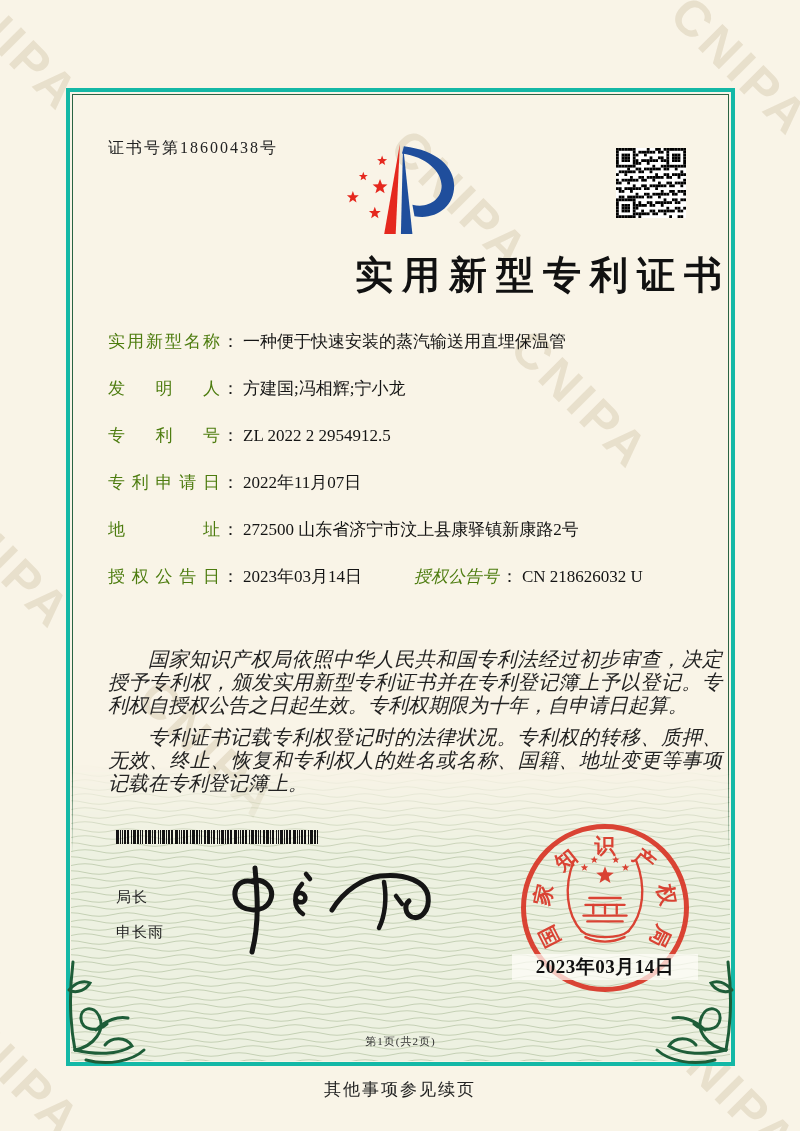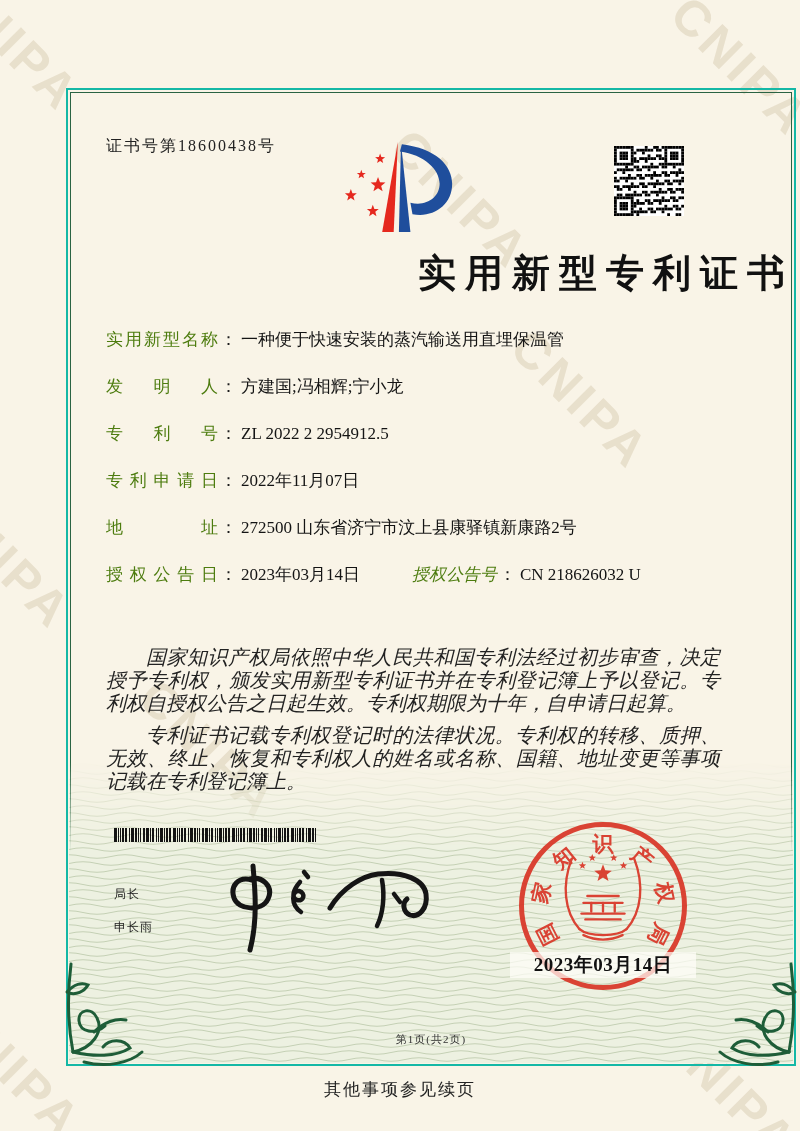--- a/index.html
+++ b/index.html
@@ -14,22 +14,22 @@
   .wm {
     position:absolute; z-index:1;
     font-family:"Liberation Sans","DejaVu Sans",sans-serif;
     font-weight:700; font-size:50px; letter-spacing:4px;
     color:rgba(186,168,128,0.26);
     transform:rotate(45deg); transform-origin:left top;
     pointer-events:none; white-space:nowrap;
   }
   
   .frame {
-    position:absolute; left:66px; top:88px; width:730px; height:978px;
-    border:2px solid #14b8a6; z-index:2;
+    position:absolute; left:66px; top:88px; width:669px; height:978px;
+    border:4px solid #14b8a6; z-index:2;
   }
   .frame::before {
     content:""; position:absolute; inset:2px;
     border:1px solid #2a6343; pointer-events:none;
   }
   
   .wavezone {
     position:absolute; left:1px; right:1px; top:672px; bottom:1px;
     -webkit-mask-image:linear-gradient(to bottom, transparent, #000 90px);
     mask-image:linear-gradient(to bottom, transparent, #000 90px);
@@ -62,21 +62,21 @@
     position:absolute; left:38px; top:556px; width:614px; z-index:3;
     font-size:20px; line-height:23px; font-style:italic; color:#222;
     text-align:justify;
   }
   .paras p { text-indent:2em; margin-bottom:9px; }
   
   .barcode { position:absolute; left:46px; top:738px; width:206px; height:14px; z-index:3; }
   .official {
     position:absolute; left:46px; top:796px; z-index:3;
     font-family:Liberation Sans, sans-serif;
-    font-size:12px; color:#222; letter-spacing:1px;
+    font-size:15px; color:#222; letter-spacing:1px;
   }
   .official div { margin-bottom:16px; }
   .signature { position:absolute; left:128px; top:762px; width:250px; height:110px; z-index:4; }
   
   .seal {
     position:absolute; left:451px; top:732px; width:168px; height:168px; z-index:4;
     opacity:0.95;
   }
   .seal-ring {
     position:absolute; inset:0; border:5px solid #d93a2b; border-radius:50%;

